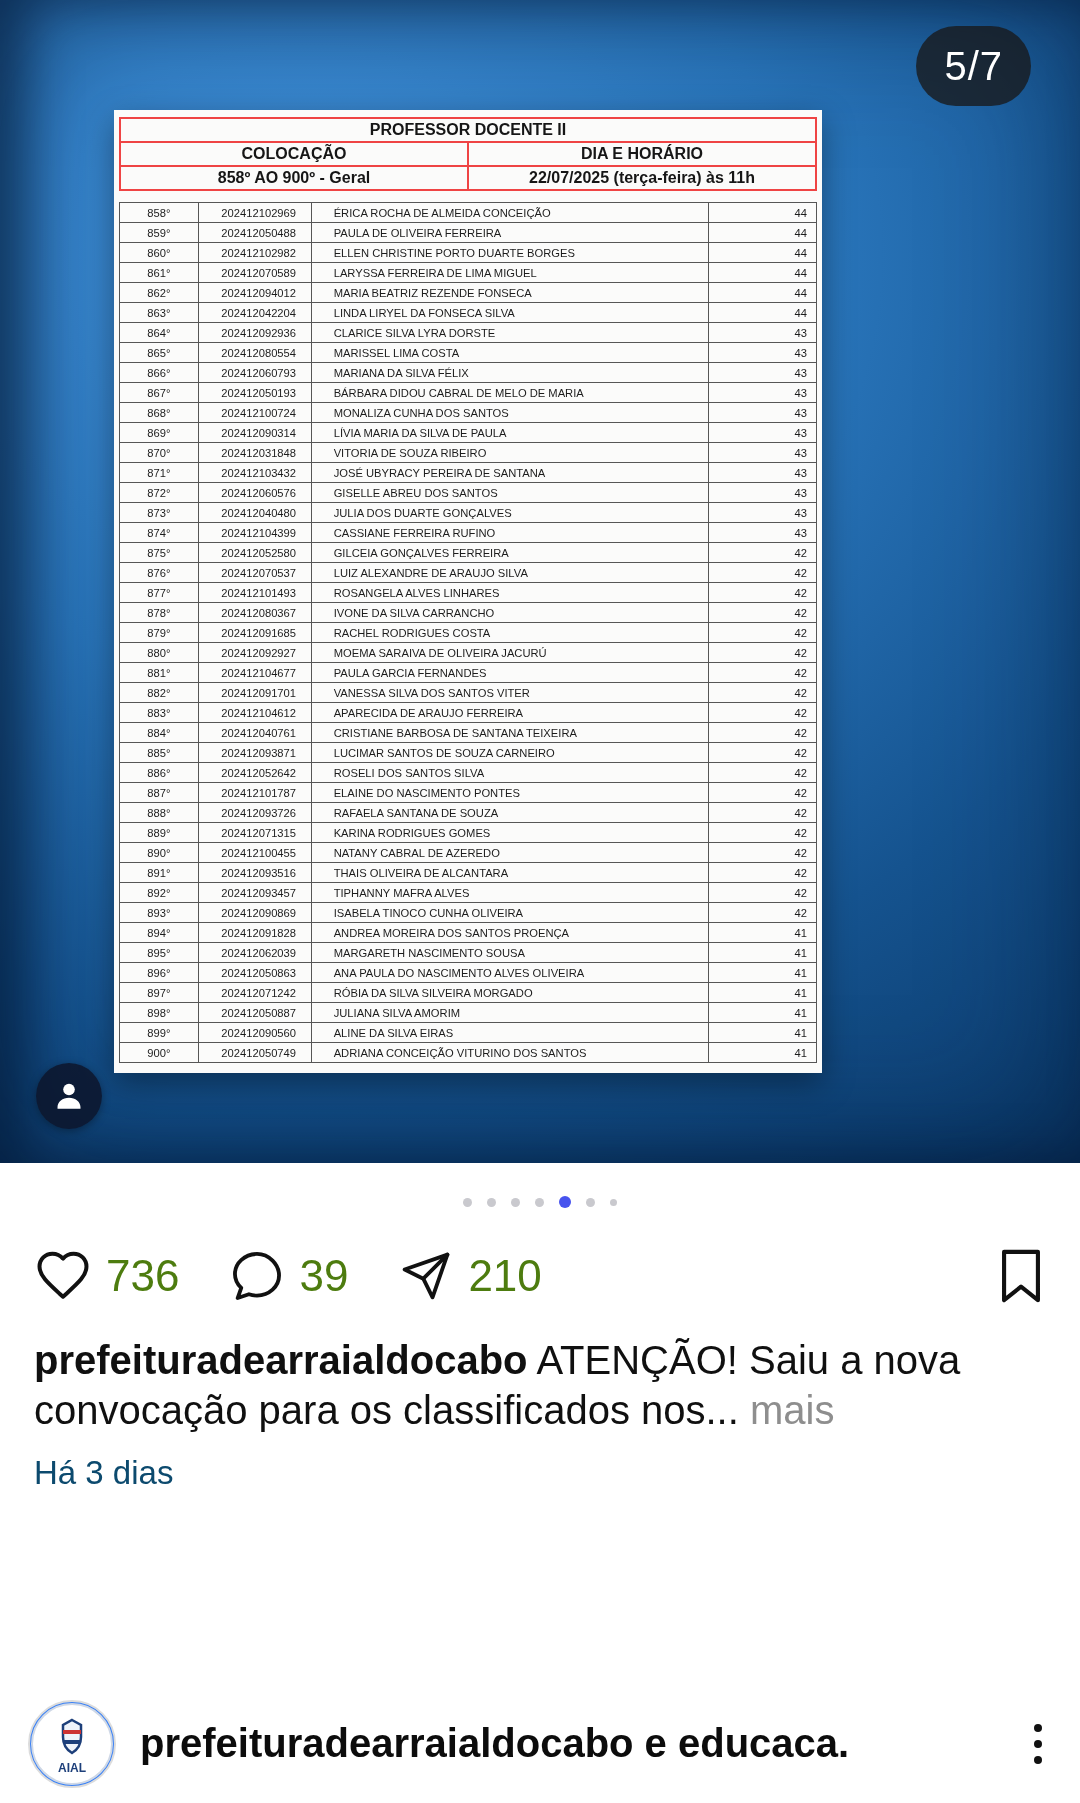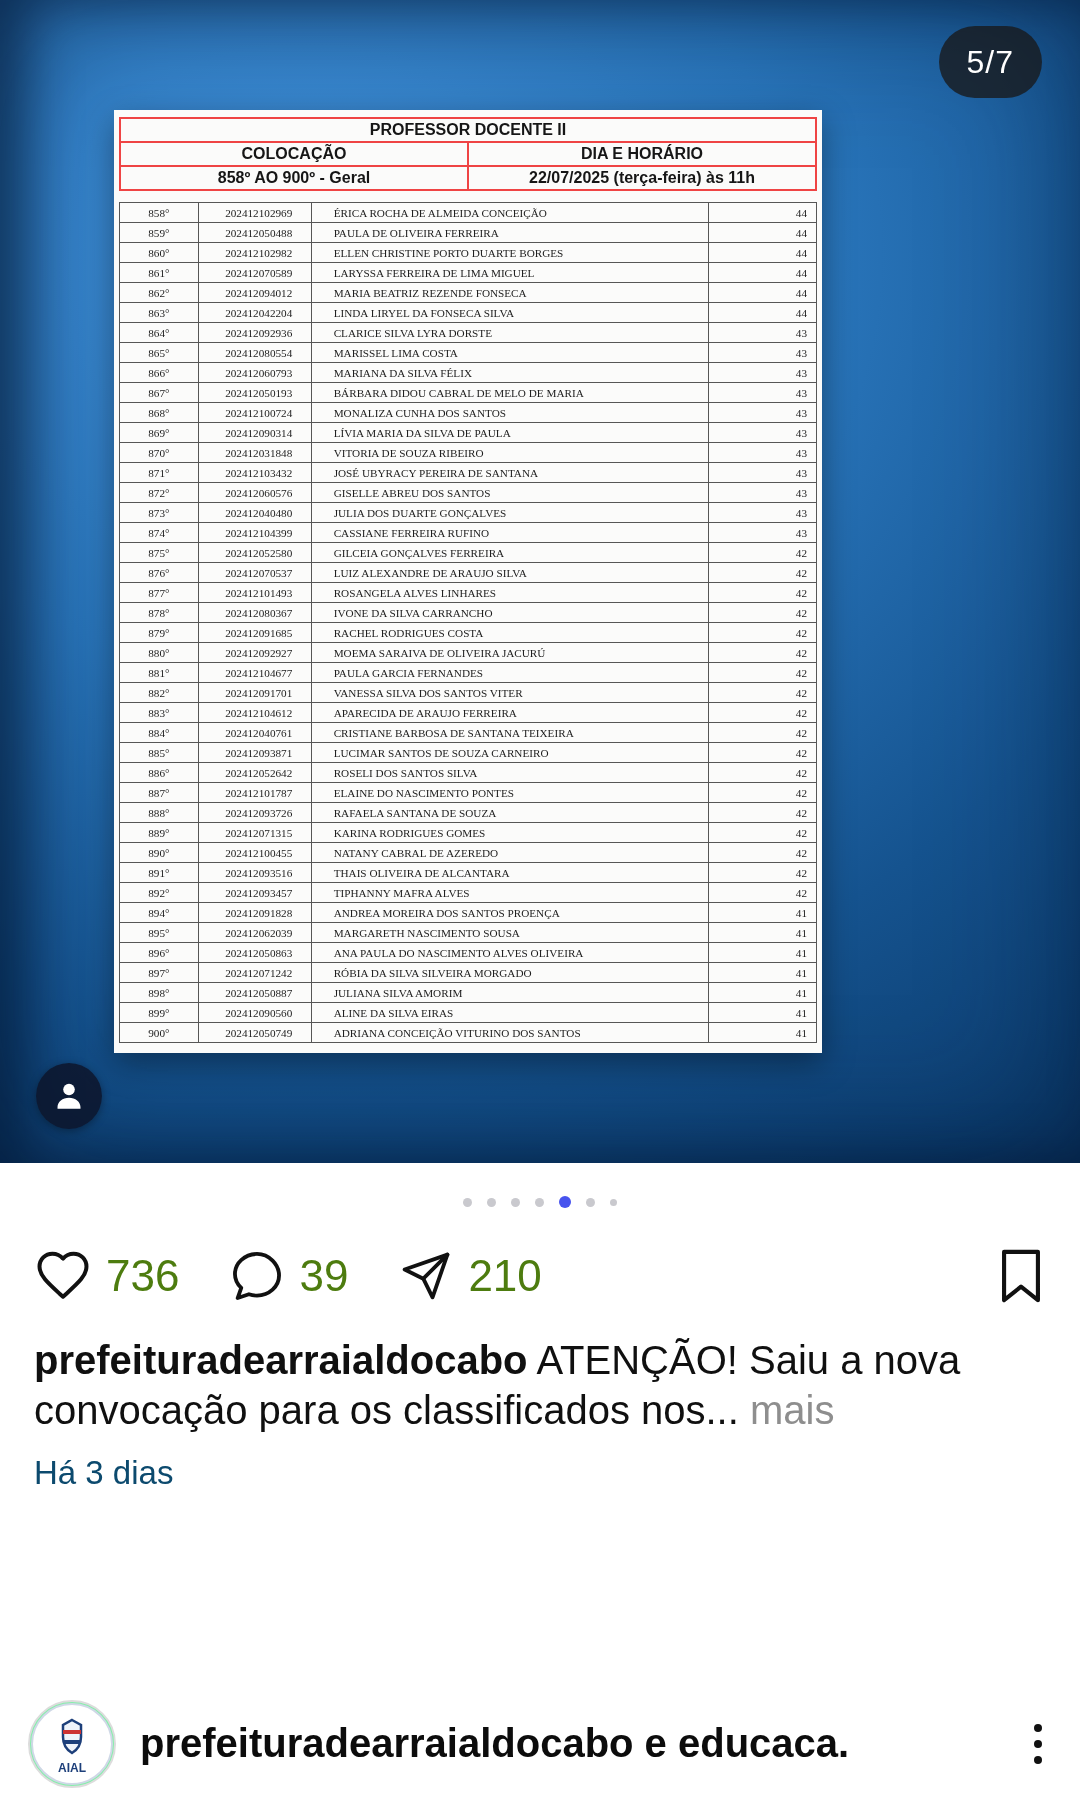--- a/index.html
+++ b/index.html
@@ -9,44 +9,44 @@
     font-family:"Liberation Sans", sans-serif; color:#111;
   }
 
   
   .photo {
     position:relative; width:1080px; height:1163px;
     background: radial-gradient(120% 95% at 28% 22%, #4293dd 0%, #2a77bd 38%, #15538f 72%, #0b3a6b 100%);
     box-shadow: inset 0 0 140px rgba(3,25,55,.55), inset 26px 0 50px rgba(2,18,44,.55);
   }
   .page-badge {
-    position:absolute; top:26px; right:38px;
+    position:absolute; top:26px; right:49px;
     background:rgba(24,24,26,.78); color:#fff;
-    font-size:32px; line-height:1; padding:20px 28px; border-radius:48px;
+    font-size:40px; line-height:1; padding:20px 28px; border-radius:48px;
     letter-spacing:1px;
   }
   .tag-btn {
     position:absolute; left:36px; top:1063px; width:66px; height:66px; border-radius:50%;
     background:rgba(12,22,44,.88); display:flex; align-items:center; justify-content:center;
     box-shadow:0 2px 8px rgba(0,0,0,.35); cursor:pointer;
   }
 
   
   .document {
     position:absolute; left:114px; top:110px; width:708px;
     background:#fbfbfa; padding:7px 5px 10px 5px;
     box-shadow:0 10px 30px rgba(0,0,0,.38);
   }
   table { border-collapse:collapse; width:100%; table-layout:fixed; }
   .hdr-table td {
     border:2px solid #ef4444; text-align:center; font-weight:bold;
     height:24px; font-size:16px; color:#161616;
   }
   .hdr-table .c1 { width:28.5%; }
-  .data-table { margin-top:11px;font-family:Liberation Serif, serif; }
+  .data-table { margin-top:11px; }
   .data-table td {
     border:1.6px solid #565656; height:20px; font-size:11.2px; color:#1c1c1c;
     white-space:nowrap; overflow:hidden; padding:0 3px;
   }
   td.pos   { width:11.3%; text-align:center; }
   td.insc  { width:16.2%; text-align:center;padding-left:11px; }
   td.name  { width:57.0%; text-align:left; padding-left:22px; }
   td.score { width:15.5%; text-align:right; padding-right:9px;margin-top:16px; }
 
   
@@ -64,21 +64,21 @@
 
   
   .caption { padding:0 34px; margin-top:26px; font-size:40px; line-height:1.26; color:#101010; }
   .caption .user { font-weight:bold; }
   .caption .more { color:#8e8e8e; }
   .timestamp { padding:0 34px; margin-top:18px; font-size:33px; color:#0c4a6e; }
 
   
   .next-post { display:flex; align-items:center; margin-top:208px; padding:0 28px; }
   .avatar {
-    width:88px; height:88px; border-radius:50%; background:#86efac; border:2px solid #dcdcdc;
+    width:88px; height:88px; border-radius:50%; background:#3b82f6; border:2px solid #dcdcdc;
     display:flex; align-items:flex-start; justify-content:center; overflow:hidden; flex:0 0 auto;
   }
   .next-title { font-weight:bold; font-size:40px; margin-left:24px; color:#0c0c0c; white-space:nowrap; overflow:hidden; }
   .menu-dots { margin-left:auto; display:flex; flex-direction:column; gap:8px; padding:6px 10px; cursor:pointer; }
   .menu-dots i { width:8px; height:8px; border-radius:50%; background:#111; }
 </style>
 </head>
 <body>
 
 <div class="photo">
@@ -307,20 +307,26 @@
     <td class="name">THAIS OLIVEIRA DE ALCANTARA</td>
     <td class="score">42</td>
   </tr>
           <tr>
     <td class="pos">892°</td>
     <td class="insc">202412093457</td>
     <td class="name">TIPHANNY MAFRA ALVES</td>
     <td class="score">42</td>
   </tr>
           <tr>
+    <td class="pos">893°</td>
+    <td class="insc">202412090869</td>
+    <td class="name">ISABELA TINOCO CUNHA OLIVEIRA</td>
+    <td class="score">42</td>
+  </tr>
+          <tr>
     <td class="pos">894°</td>
     <td class="insc">202412091828</td>
     <td class="name">ANDREA MOREIRA DOS SANTOS PROENÇA</td>
     <td class="score">41</td>
   </tr>
           <tr>
     <td class="pos">895°</td>
     <td class="insc">202412062039</td>
     <td class="name">MARGARETH NASCIMENTO SOUSA</td>
     <td class="score">41</td>

